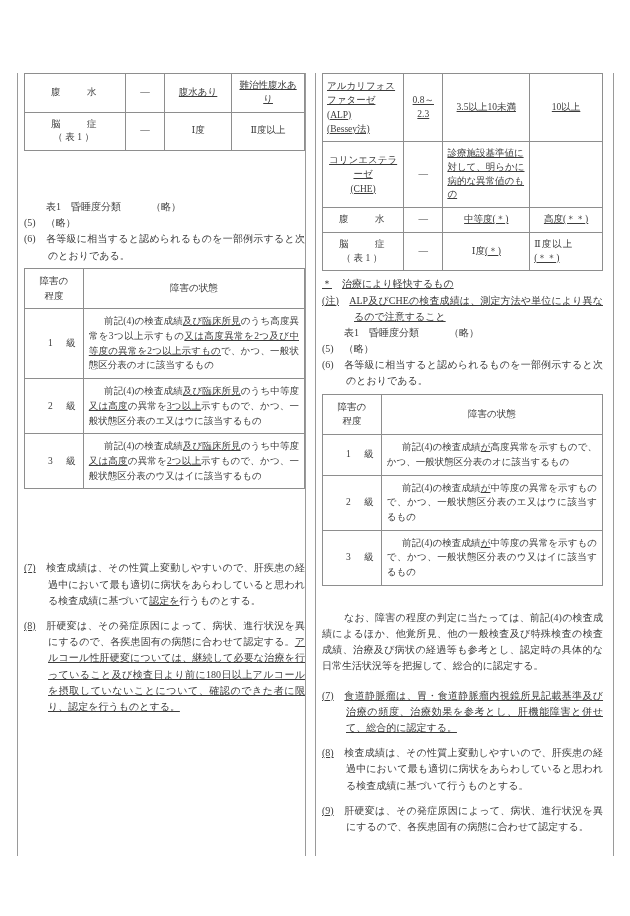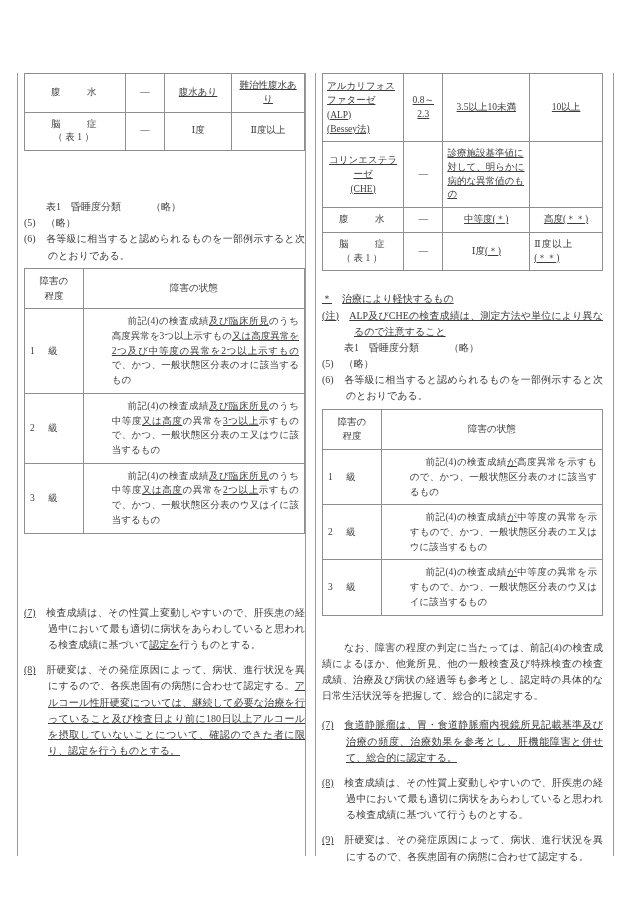--- a/index.html
+++ b/index.html
@@ -73,29 +73,28 @@
     line-height: 1.55;
     padding: 5px 5px;
     color: #3c3c3c;
     font-weight: normal;
   }
   table.crit th.hd {
     text-align: center;
     vertical-align: middle;
   }
   table.crit td.grade {
-    text-align: left;
+    text-align: right;
     vertical-align: middle;
     letter-spacing: 2px;
   }
   table.crit td.state {
     text-align: justify;
     text-justify: inter-character;
     vertical-align: middle;
-    padding-left: 28px;
   }
   .indent1 { display: inline-block; width: 1.6em; }
 
   
   p.para {
     font-size: 10px;
     line-height: 1.62;
     margin: 0;
     text-align: justify;
     text-justify: inter-character;
@@ -238,21 +237,21 @@
           </tr>
           <tr>
             <td class="ctr sp"><span>脳　　症</span><br><span>（表1）</span></td>
             <td class="ctr"><span>—</span></td>
             <td class="ctr">Ⅰ度<span class="u">(＊)</span></td>
             <td class="ctr" style="text-align: left;"><span class="sp1">Ⅱ度以上</span><br><span class="u">(＊＊)</span></td>
           </tr>
         </tbody>
     </table>
 
-    <div class="note-block" style="margin-top:20px">
+    <div class="note-block" style="margin-top:5px">
       <p class="para hang-note"><span class="u">＊</span><span>　</span><span class="u">治療により軽快するもの</span></p>
       <p class="para hang-note"><span class="u">(注)</span><span>　</span><span class="u">ALP及びCHEの検査成績は、測定方法や単位により異なるので注意すること</span></p>
     </div>
 
     <div class="note-block">
       <p class="para lead2">表1　昏睡度分類　　　（略）</p>
       <p class="para hang">(5)　（略）</p>
       <p class="para hang-n">(6)　各等級に相当すると認められるものを一部例示すると次のとおりである。</p>
     </div>
 

